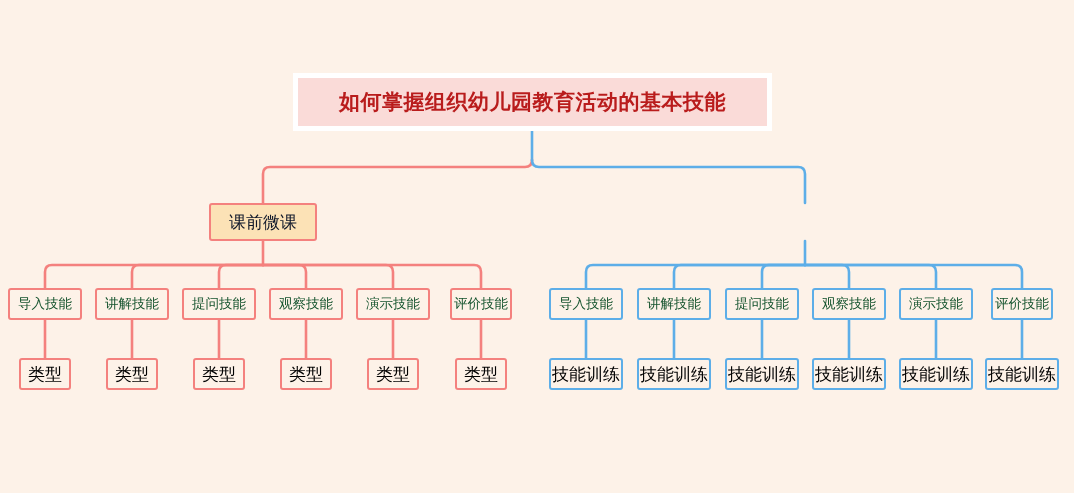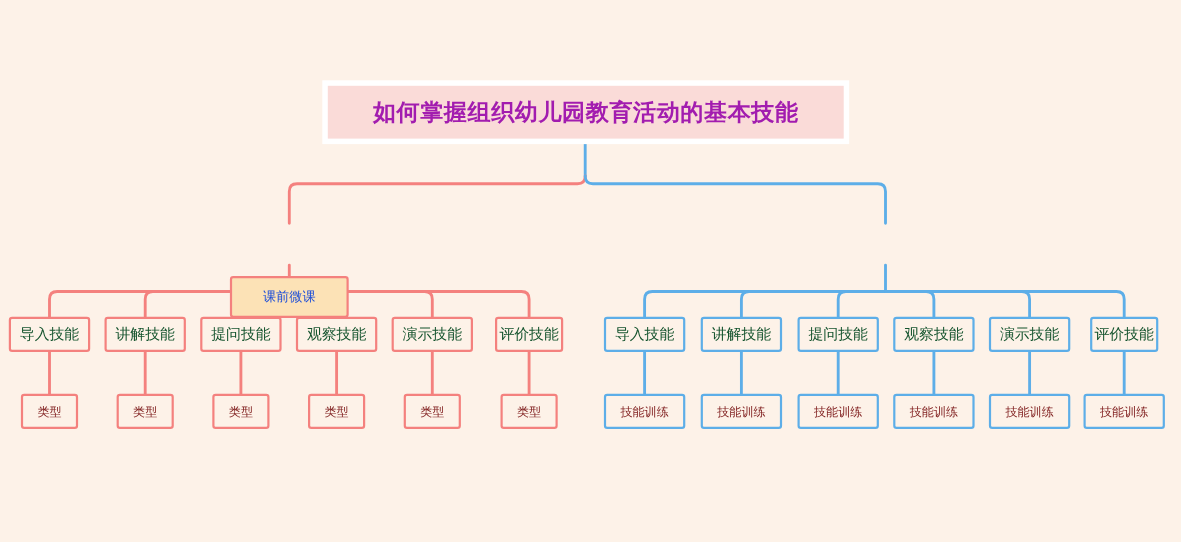--- a/index.html
+++ b/index.html
@@ -51,32 +51,31 @@
   }
   .n-root-inner {
     width: 100%;
     height: 100%;
     background: #FADBD8;
     display: flex;
     align-items: center;
     justify-content: center;
     font-size: 21px;
     font-weight: bold;
-    color: #a21caf;
+    color: #b91c1c;
     letter-spacing: 0.5px;
   }
 
   
   .n-l2 {
     height: 38px;
     border: 2px solid;
     border-radius: 3px;
-    font-size: 12px;
-    color: #1d4ed8;
-    margin-top: 48px;
+    font-size: 17px;
+    color: #0f172a;
   }
   .n-l2.left {
     left: 209px;
     top: 203px;
     width: 108px;
     background: #FCE2B6;
     border-color: #F4817E;
   }
   .n-l2.right {
     left: 751px;
@@ -98,22 +97,22 @@
   }
   .n-l3.red  { border-color: #F4817E; }
   .n-l3.blue { border-color: #5DAEE8; }
 
   
   .n-l4 {
     top: 358px;
     height: 32px;
     border: 2px solid;
     border-radius: 3px;
-    font-size: 11px;
-    color: #7f1d1d;
+    font-size: 17px;
+    color: #000000;
     background: transparent;
   }
   .n-l4.red  { border-color: #F4817E; }
   .n-l4.blue { border-color: #5DAEE8; align-items: center; }
 </style>
 </head>
 <body>
 
 <div id="canvas">
 

